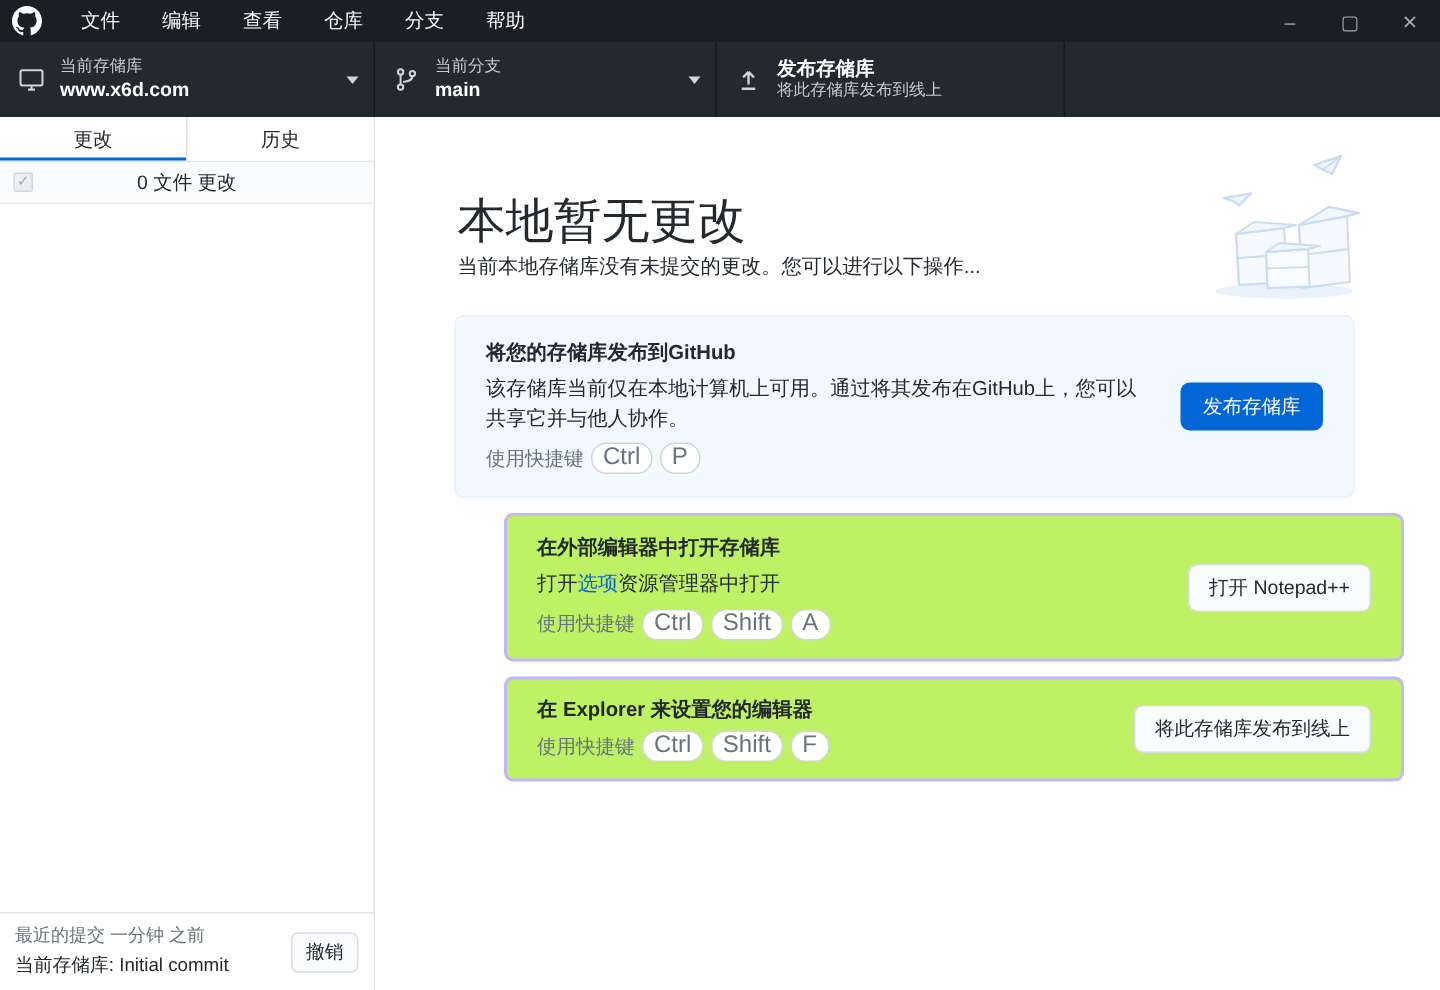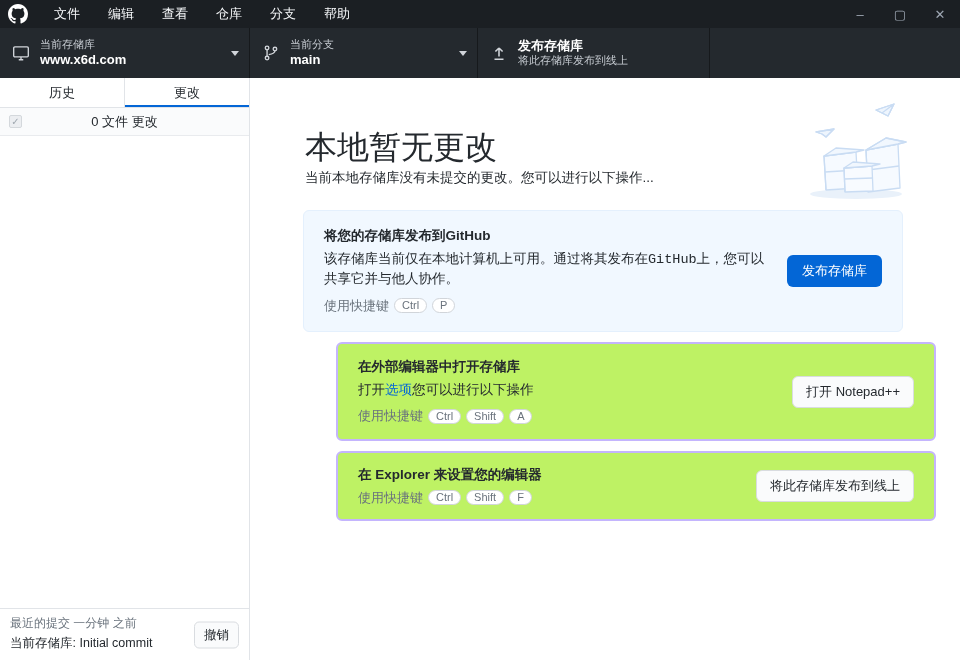--- a/index.html
+++ b/index.html
@@ -121,26 +121,26 @@
   .card {
     position:absolute; left:52px; width:600px; border-radius:6px;
     display:flex; align-items:center; padding:4px 20px;
   }
   .card.blue  { top:132px; height:122px; background:#f1f8ff; border:1px solid #e4f0fd; }
   .card.plain { background:#bef264; border:2px solid #c4b5fd;margin-left:33px; }
   .card.c2 { top:264px; height:99px; }
   .card.c3 { top:373px; height:70px; }
   .card-left { flex:1; min-width:0; padding-right:16px; }
   .card-title { font-size:13.5px; font-weight:bold; color:#24292e; margin-bottom:5px; }
-  .card-body  { font-size:13.5px; color:#24292e; line-height:1.45; margin-bottom:7px; max-width:490px;font-family:Liberation Mono, monospace; }
+  .card-body  { font-size:13.5px; color:#24292e; line-height:1.45; margin-bottom:7px; max-width:490px; }
   .card-link  { color:#0366d6; cursor:pointer; }
   .shortcut-row { font-size:13px; color:#6a737d; display:flex; align-items:center; gap:5px; }
   kbd {
     display:inline-block; border:1px solid #d1d5da; border-radius:10px;
-    padding:0px 7px 1px 7px; font-size:11px; color:#6a737d; background:#fff;
+    padding:0px 7px 1px 7px; font-size:16px; color:#6a737d; background:#fff;
     font-family:"Liberation Sans", sans-serif;
   }
   .btn-primary {
     flex:none; background:#0366d6; color:#fff; border:none; border-radius:6px;
     font-size:13px; padding:7px 15px; font-family:"Liberation Sans", sans-serif;
   }
   .btn-secondary {
     flex:none; background:#fafbfc; color:#24292e; border:1px solid #d9dce0; border-radius:6px;
     font-size:13px; padding:6px 13px; font-family:"Liberation Sans", sans-serif;
   }
@@ -208,22 +208,22 @@
       </span>
       <div class="tb-text">
         <span class="tb-value">发布存储库</span>
         <span class="tb-sub">将此存储库发布到线上</span>
       </div>
     </div>
   </div>
 
   <div class="sidebar">
     <div class="tabs">
+      <div class="tab active">更改</div>
       <div class="tab">历史</div>
-      <div class="tab active">更改</div>
     </div>
     <div class="files-row">
       <span class="checkbox">✓</span>
       <span class="files-text">0 文件 更改</span>
     </div>
     <div class="changes-empty"></div>
 
 
     <div class="undo-bar">
       <div class="undo-line1">最近的提交 一分钟 之前</div>
@@ -270,21 +270,21 @@
           <kbd>Ctrl</kbd>
           <kbd>P</kbd>
         </div>
       </div>
       <button class="btn-primary">发布存储库</button>
     </div>
 
     <div class="card plain c2">
       <div class="card-left">
         <div class="card-title">在外部编辑器中打开存储库</div>
-        <div class="card-body"><span>打开</span><span class="card-link">选项</span><span>您可以进行以下操作</span></div>
+        <div class="card-body"><span>打开</span><span class="card-link">选项</span><span>资源管理器中打开</span></div>
         <div class="shortcut-row">
           <span>使用快捷键</span>
           <kbd>Ctrl</kbd>
           <kbd>Shift</kbd>
           <kbd>A</kbd>
         </div>
       </div>
       <button class="btn-secondary">打开 Notepad++</button>
     </div>
 

